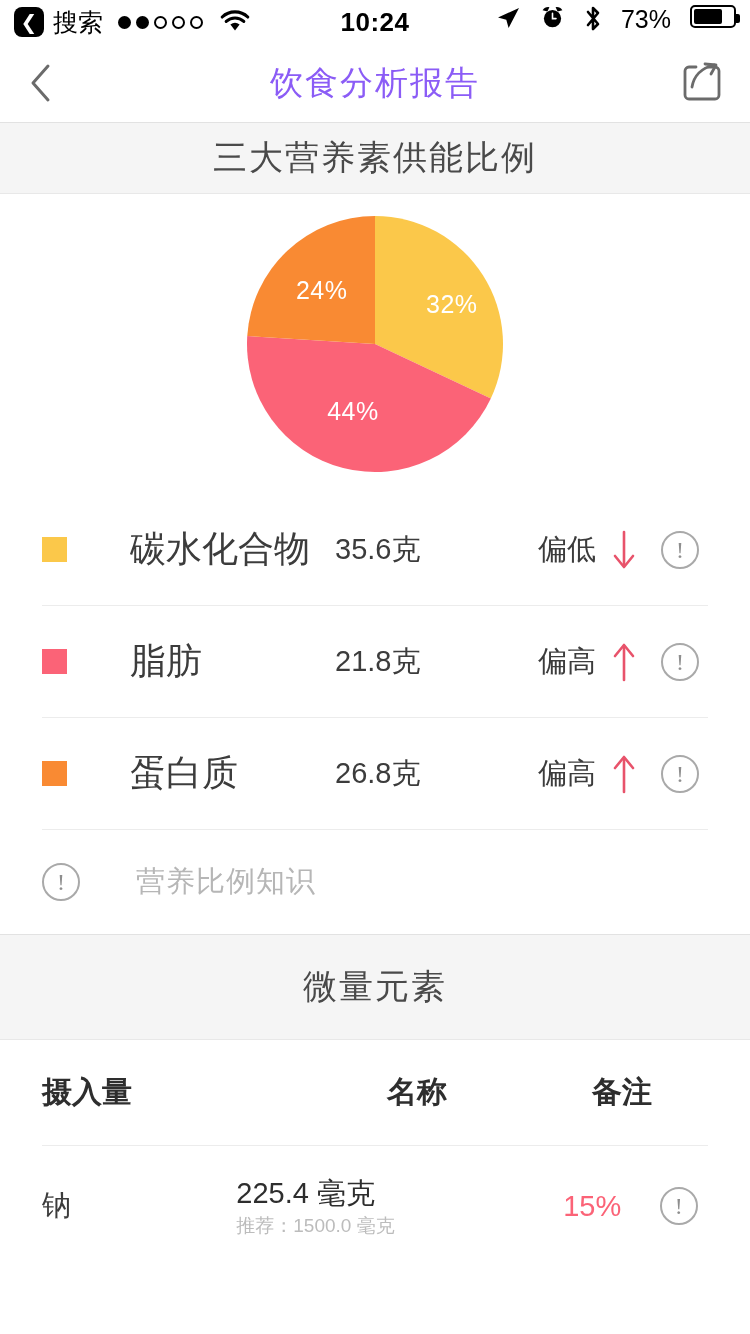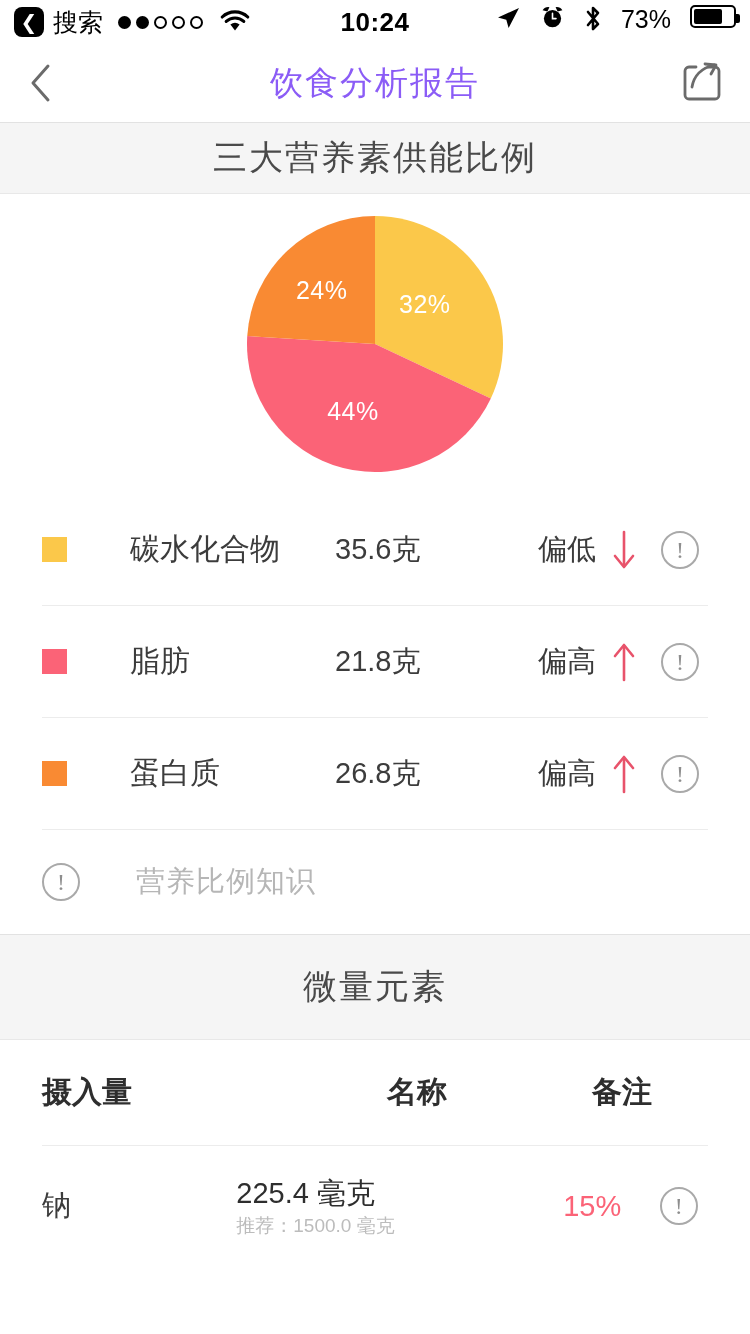--- a/index.html
+++ b/index.html
@@ -88,21 +88,21 @@
   }
 
   
   .legend{ background:#fff; padding:0 0 0 0; }
   .lrow{
     height:112px; display:flex; align-items:center;
     margin:0 42px; border-bottom:1px solid #ececec;
   }
   .lrow:last-of-type{ border-bottom:1px solid #ececec; }
   .swatch{ width:25px;height:25px;flex:0 0 25px; }
-  .lname{ font-size:30px; color:#3c3c3c; margin-left:63px; width:205px; }
+  .lname{ font-size:36px; color:#3c3c3c; margin-left:63px; width:205px; }
   .lamount{ font-size:29px; color:#3c3c3c; width:190px; }
   .lstatus{ font-size:29px; color:#3c3c3c; margin-left:auto; }
   .larrow{ width:56px; display:flex; justify-content:center; }
   .linfo{ width:56px; display:flex; justify-content:center; }
 
   .know{
     height:104px; display:flex; align-items:center;
     margin:0 42px;
   }
   .know-txt{ font-size:29px; color:#b6b6b6; margin-left:56px; letter-spacing:1px; }
@@ -203,21 +203,21 @@
   <div class="band-title">三大营养素供能比例</div>
 </div>
 
 <div class="pie-wrap">
   <svg id="pie-svg" width="260" height="260" viewBox="-130 -130 260 260">
       <path d="M0 0 L0.00 -128.00 A128 128 0 0 1 115.82 54.50 Z" fill="#FBC84A"></path>
       <path d="M0 0 L115.82 54.50 A128 128 0 0 1 -127.75 -8.04 Z" fill="#FB6377"></path>
       <path d="M0 0 L-127.75 -8.04 A128 128 0 0 1 -0.00 -128.00 Z" fill="#F98A33"></path>
     </svg>
   <div id="pie-labels">
-      <div class="pie-label" style="left: 399px; top: 95.5919px; text-align: center;">32%</div>
+      <div class="pie-label" style="left: 426px; top: 95.5919px; text-align: center;">32%</div>
       <div class="pie-label" style="left: 327.174px; top: 203.428px;">44%</div>
       <div class="pie-label" style="left: 295.932px; top: 81.7475px;">24%</div>
     </div>
 </div>
 
 <div class="legend" id="legend-rows">
     <div class="lrow">
       <span class="swatch" style="background:#FBC84A"></span>
       <span class="lname">碳水化合物</span>
       <span class="lamount">35.6克</span>

